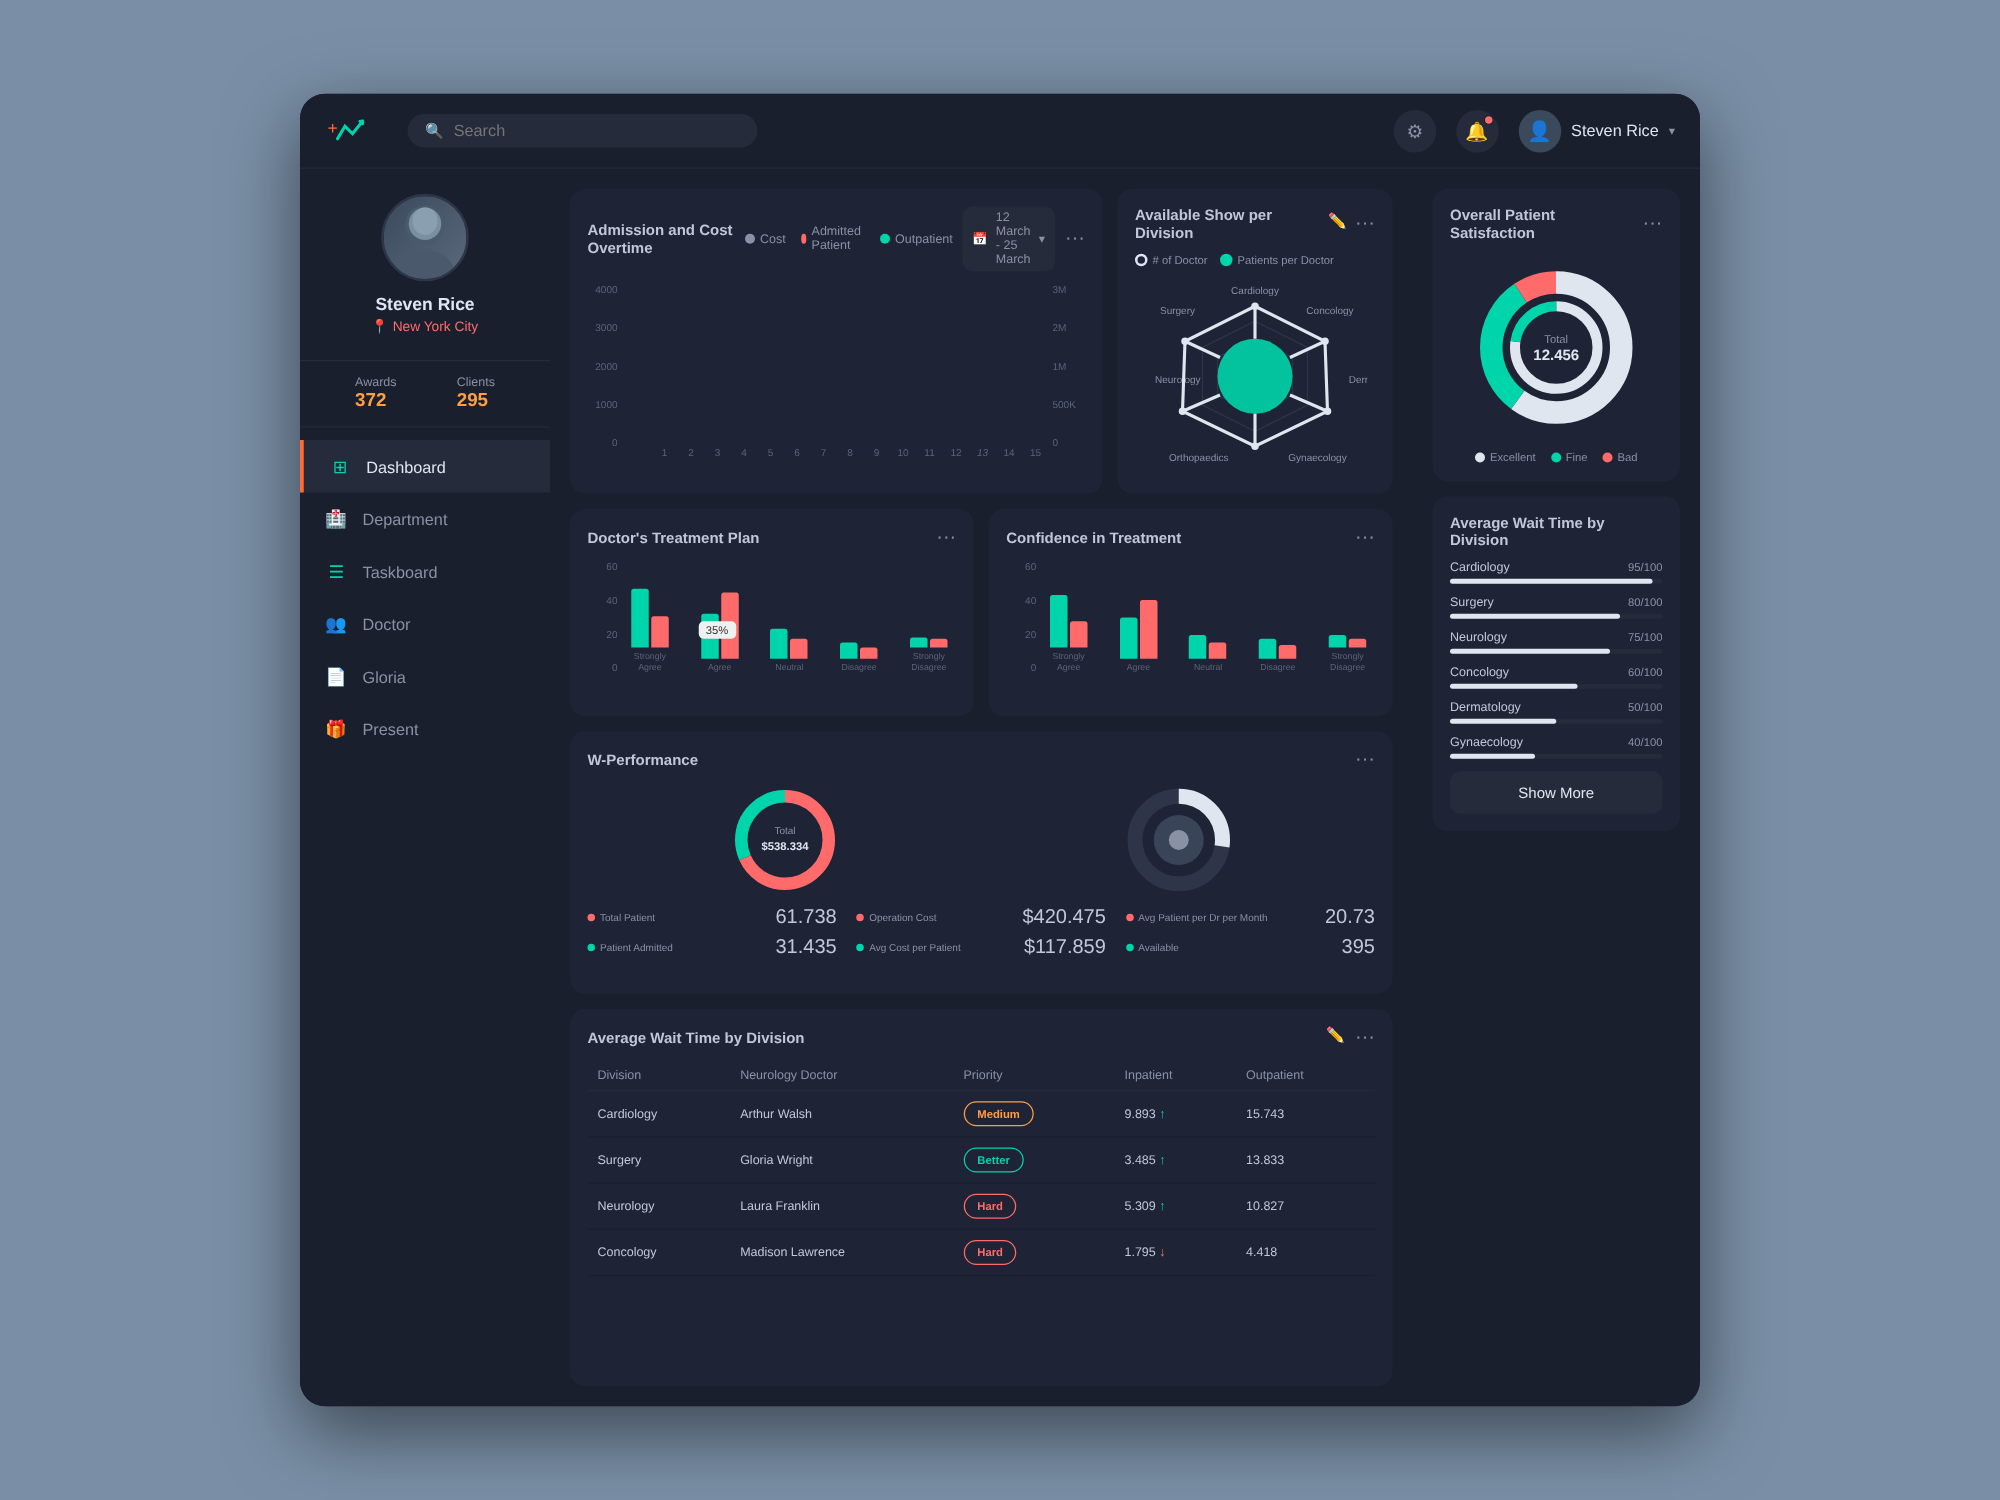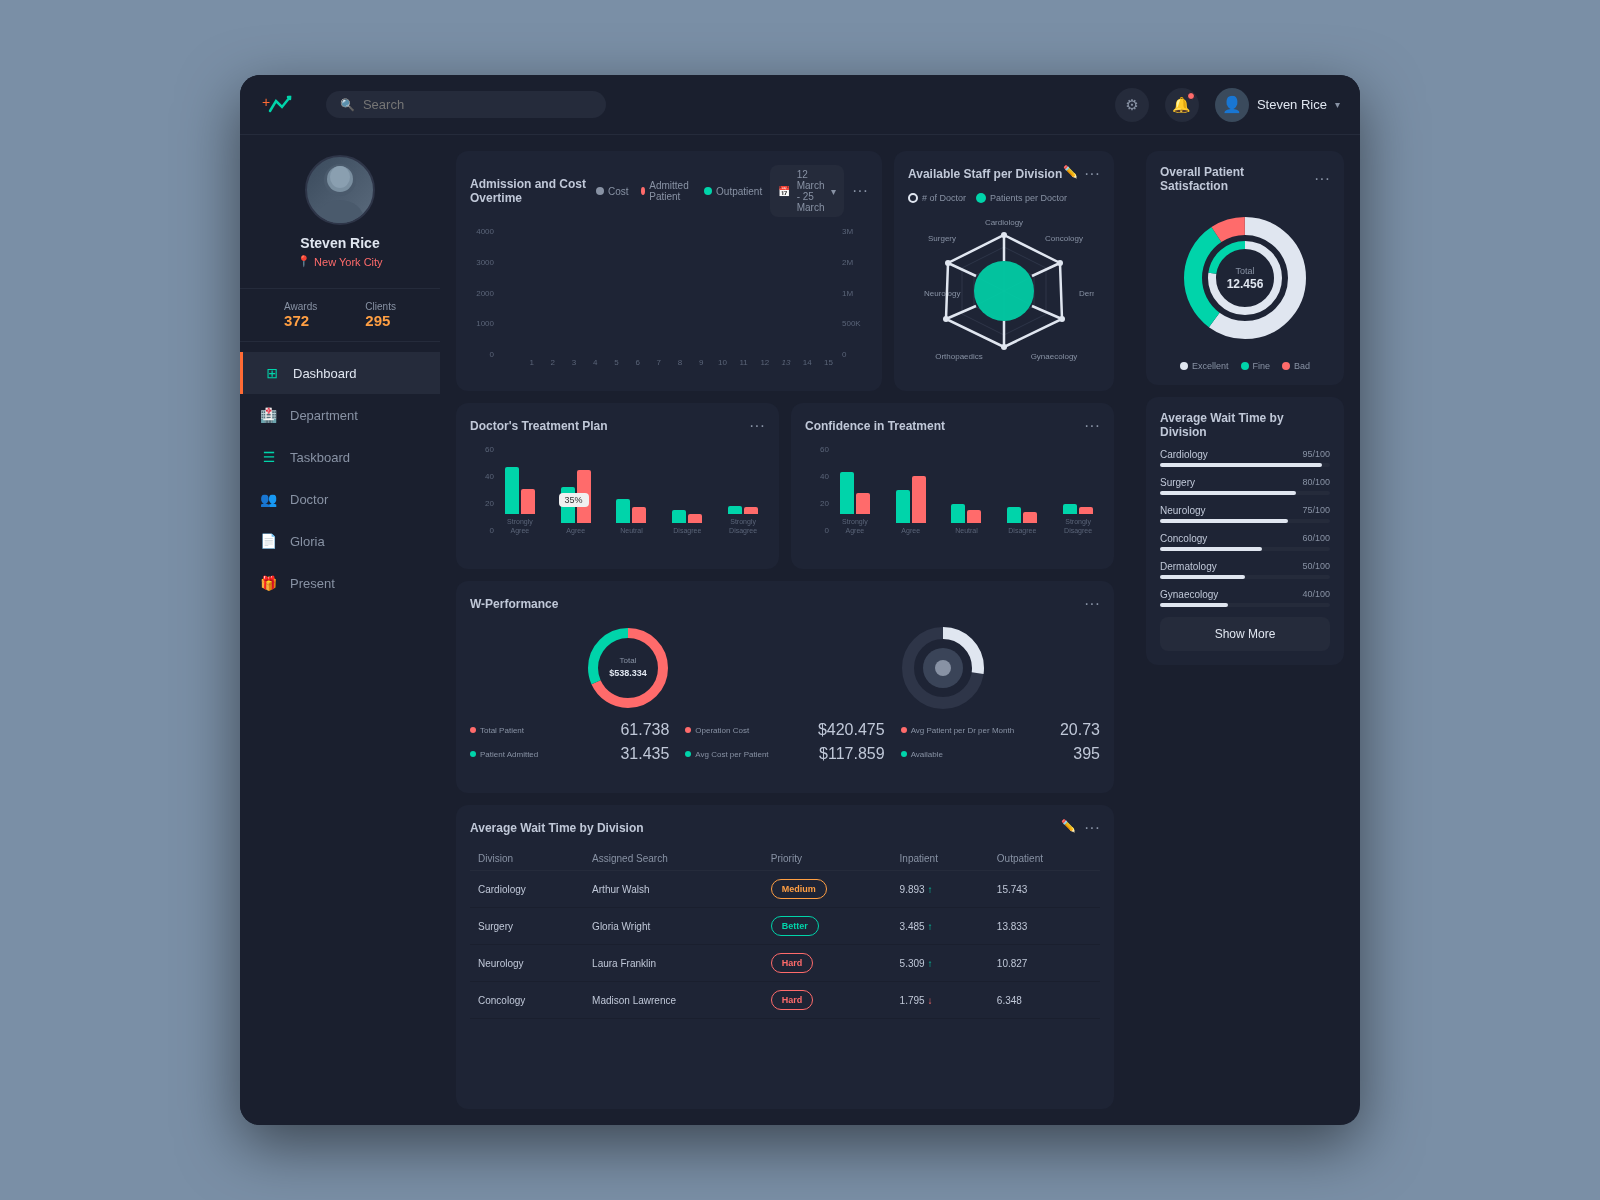--- a/index.html
+++ b/index.html
@@ -719,21 +719,21 @@
                   <span class="y-label">1M</span>
                   <span class="y-label">500K</span>
                   <span class="y-label">0</span>
                 </div>
               </div>
             </div>
           </div>
 
           <div class="card staff-card">
             <div class="card-header">
-              <span class="card-title">Available Staff per Division</span>
+              <span class="card-title">Available Show per Division</span>
               <div style="display:flex;gap:6px;">
                 <span style="color:#00d4aa;font-size:12px;cursor:pointer;">✏️</span>
                 <span class="card-menu">···</span>
               </div>
             </div>
             <div style="display:flex;gap:10px;font-size:9px;color:#8892a4;margin-bottom:8px;">
               <div class="legend-item">
                 <span style="width:10px;height:10px;border-radius:50%;border:2px solid #e0e6f0;display:inline-block;"></span>
                 <span># of Doctor</span>
               </div>
@@ -968,21 +968,21 @@
             <div style="display:flex;gap:8px;">
               <span style="color:#00d4aa;font-size:12px;cursor:pointer;">✏️</span>
               <span class="card-menu">···</span>
             </div>
           </div>
           <div class="table-wrap">
             <table>
               <thead>
                 <tr>
                   <th>Division</th>
-                  <th>Assigned Search</th>
+                  <th>Neurology Doctor</th>
                   <th>Priority</th>
                   <th>Inpatient</th>
                   <th>Outpatient</th>
                 </tr>
               </thead>
               <tbody id="table-body">
                   <tr>
       <td>Cardiology</td>
       <td>Arthur Walsh</td>
       <td><span class="priority-badge badge-medium">Medium</span></td>
@@ -1001,21 +1001,21 @@
       <td>Laura Franklin</td>
       <td><span class="priority-badge badge-hard">Hard</span></td>
       <td>5.309 <span class="trend-up">↑</span></td>
       <td>10.827</td>
     </tr>
                   <tr>
       <td>Concology</td>
       <td>Madison Lawrence</td>
       <td><span class="priority-badge badge-hard">Hard</span></td>
       <td>1.795 <span class="trend-down">↓</span></td>
-      <td>6.348</td>
+      <td>4.418</td>
     </tr>
                 </tbody>
             </table>
           </div>
         </div>
 
       </div>
 
       <div class="right-panel">
 

